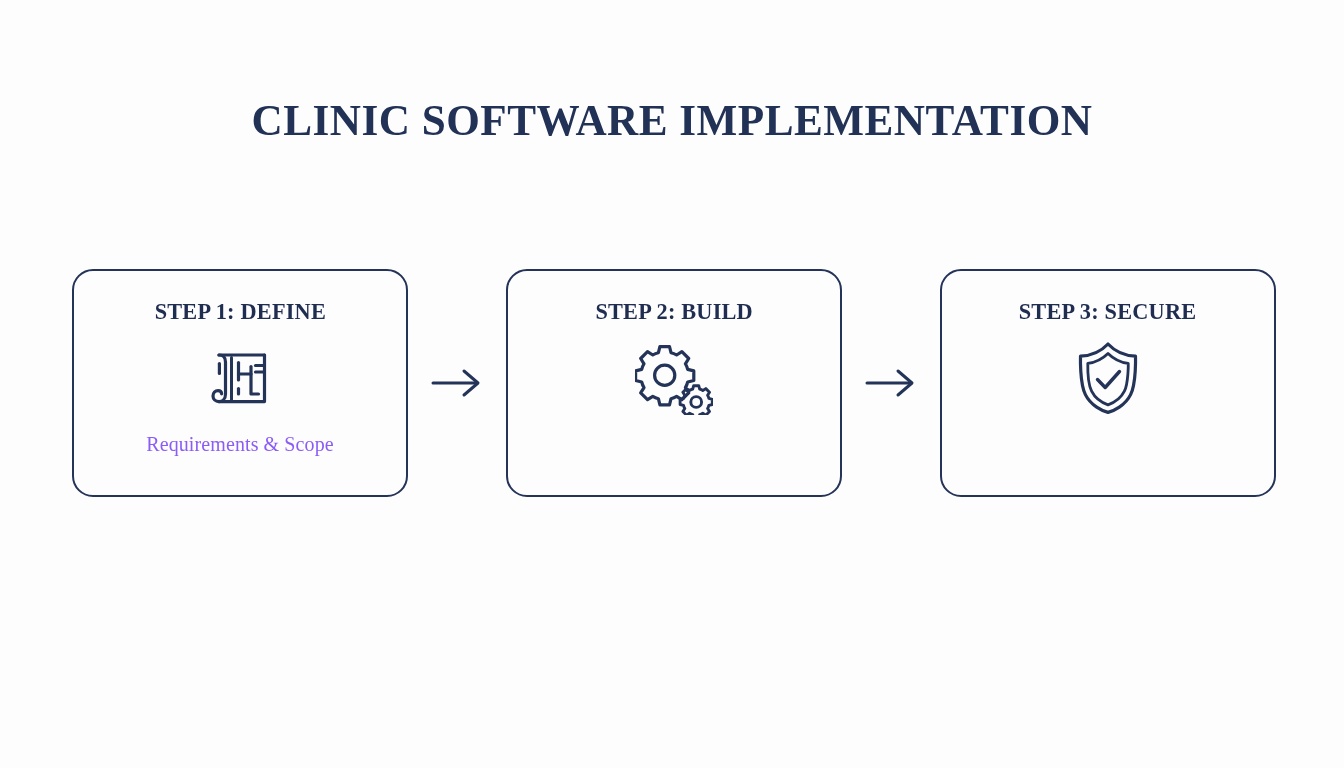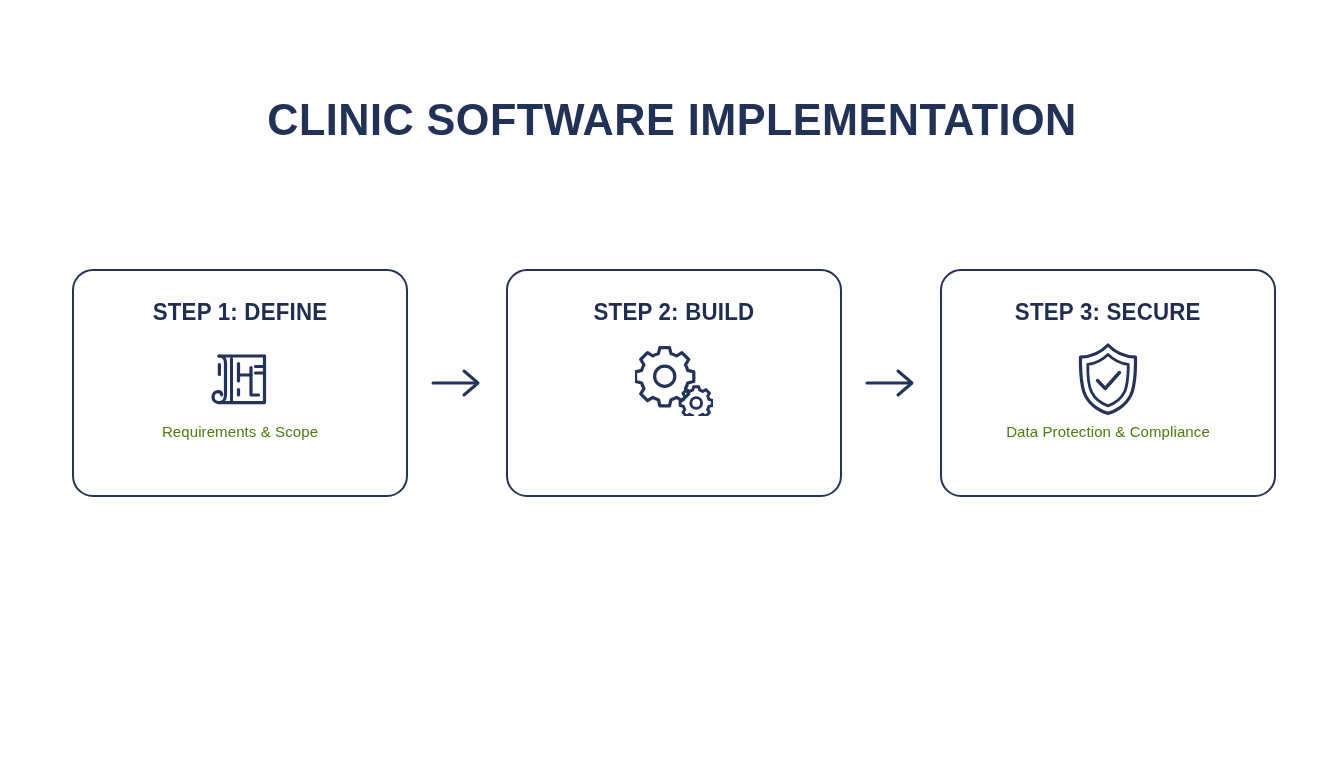--- a/index.html
+++ b/index.html
@@ -13,20 +13,21 @@
     background: #fdfdfd;
     font-family: "Liberation Sans", sans-serif;
     overflow: hidden;
     position: relative;
   }
 
   .canvas {
     position: relative;
     width: 1344px;
     height: 680px;
+    font-family: Liberation Serif, serif;
   }
 
   
   .page-title {
     position: absolute;
     top: 93px;
     left: 0;
     width: 1344px;
     text-align: center;
     font-size: 45px;
@@ -81,23 +82,23 @@
     display: flex;
     align-items: center;
     justify-content: center;
   }
 
   .step-icon svg {
     display: block;
   }
 
   .step-caption {
-    margin-top: 7px;
-    font-size: 15px;
-    color: #4d7c0f;
+    margin-top: 18px;
+    font-size: 20px;
+    color: #8b5cf6;
     letter-spacing: 0.1px;
     white-space: nowrap;
   }
 
   
   .connector {
     flex: 0 0 auto;
     width: 98px;
     display: flex;
     align-items: center;
@@ -201,17 +202,16 @@
           <path d="M34 13.5 C 27.6 19.8, 20.3 22.6, 13.8 23.4
                    C 13.8 23.4, 13.4 42.6, 17.6 51.2
                    C 21.8 59.6, 29.8 63.4, 34 64.8
                    C 38.2 63.4, 46.2 59.6, 50.4 51.2
                    C 54.6 42.6, 54.2 23.4, 54.2 23.4
                    C 47.7 22.6, 40.4 19.8, 34 13.5 Z" stroke-width="2.8"></path>
 
           <path d="M23.5 39.5 L 31.2 47.5 L 45.5 31.5" stroke-width="3.4"></path>
         </svg>
       </div>
-      <div class="step-caption">Data Protection &amp; Compliance</div>
     </div>
 
   </div>
 </div>
 
 </body></html>

